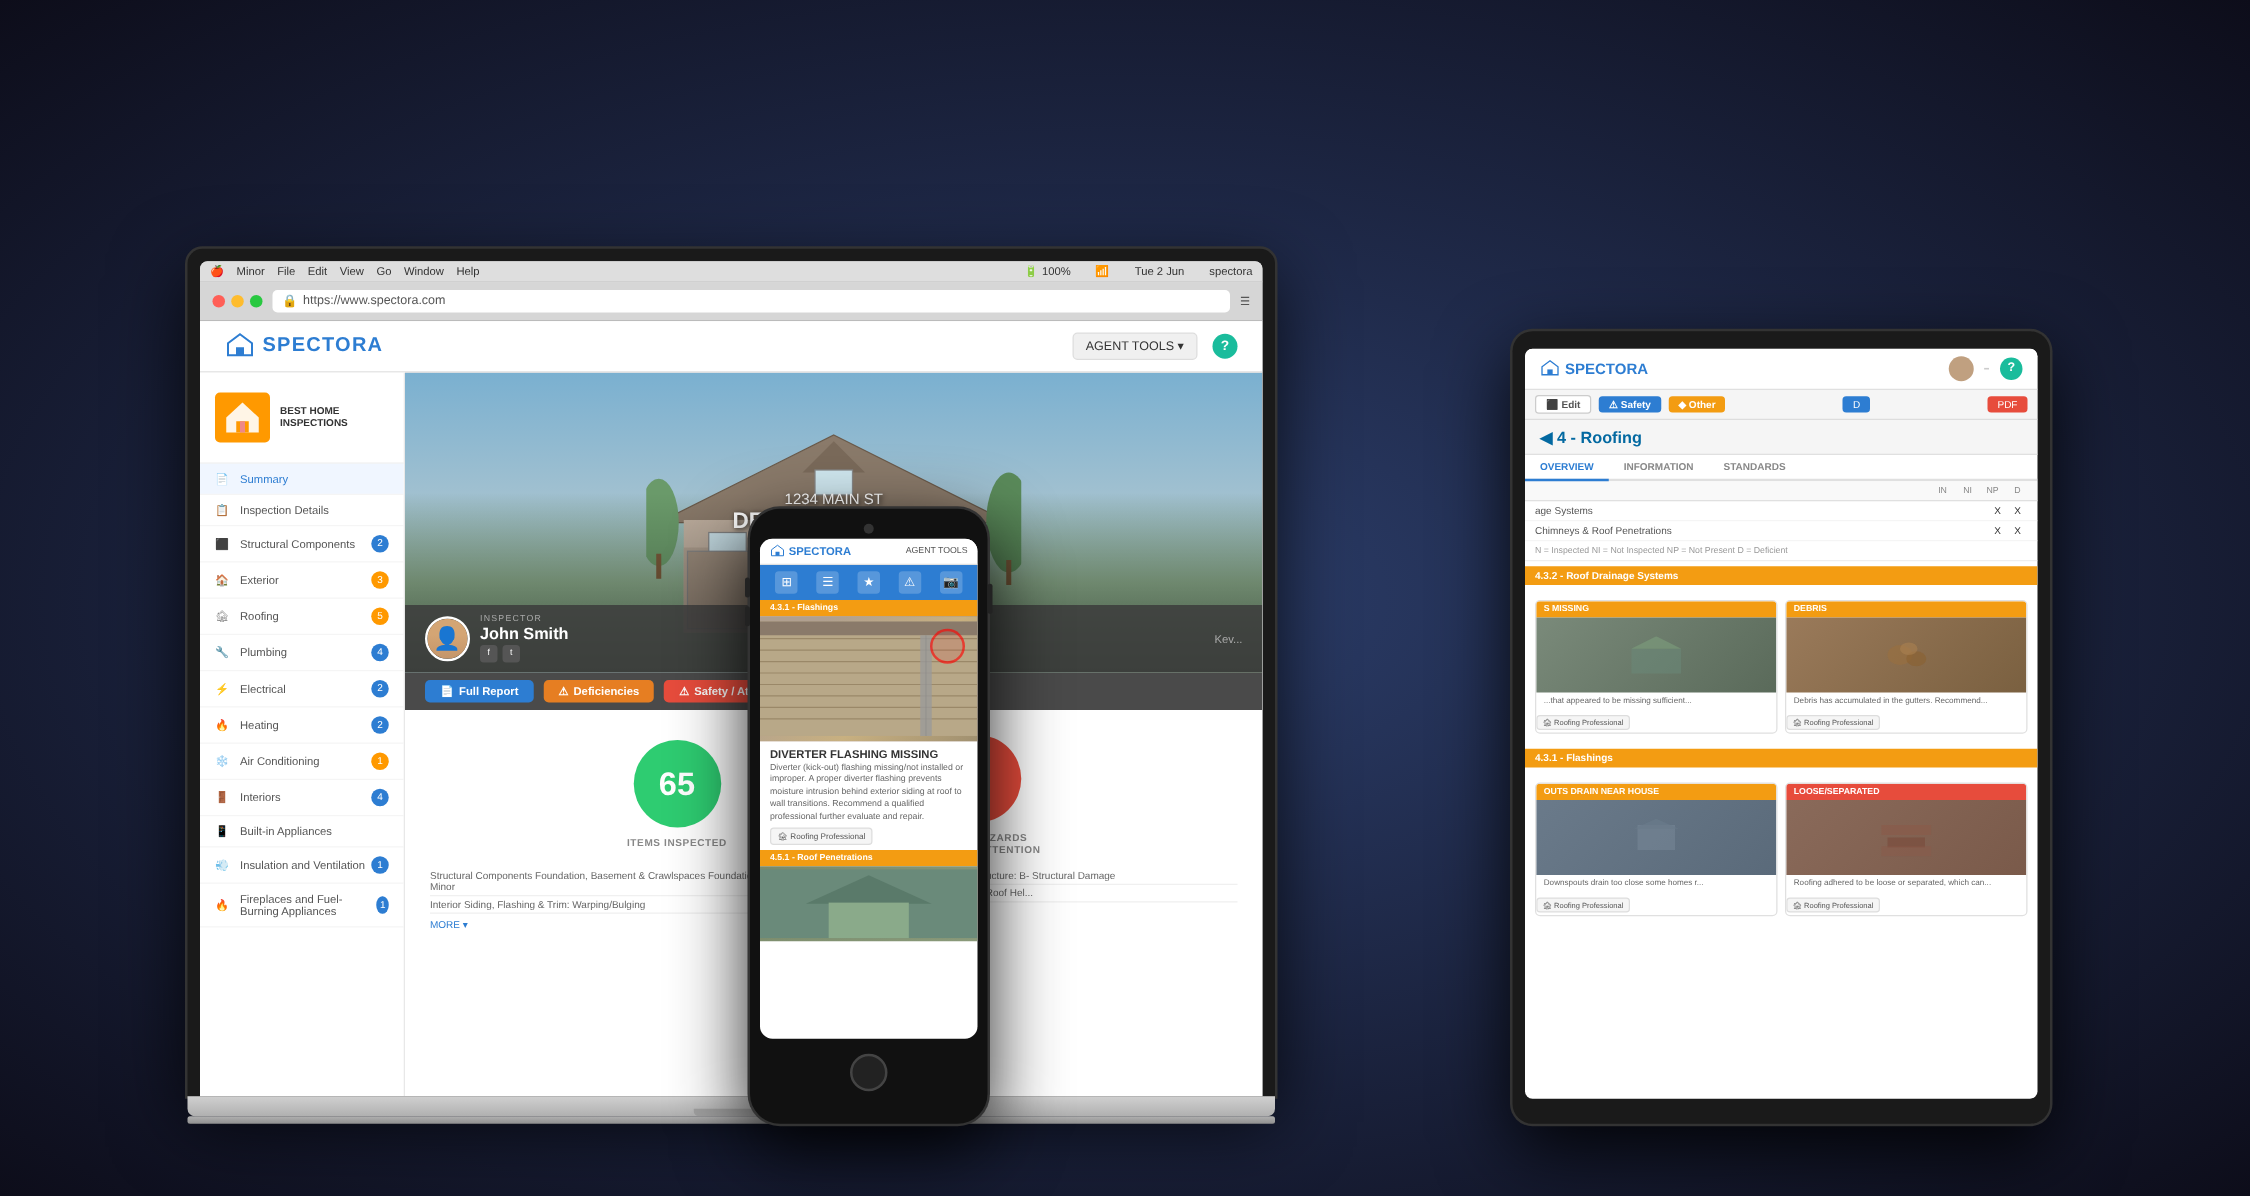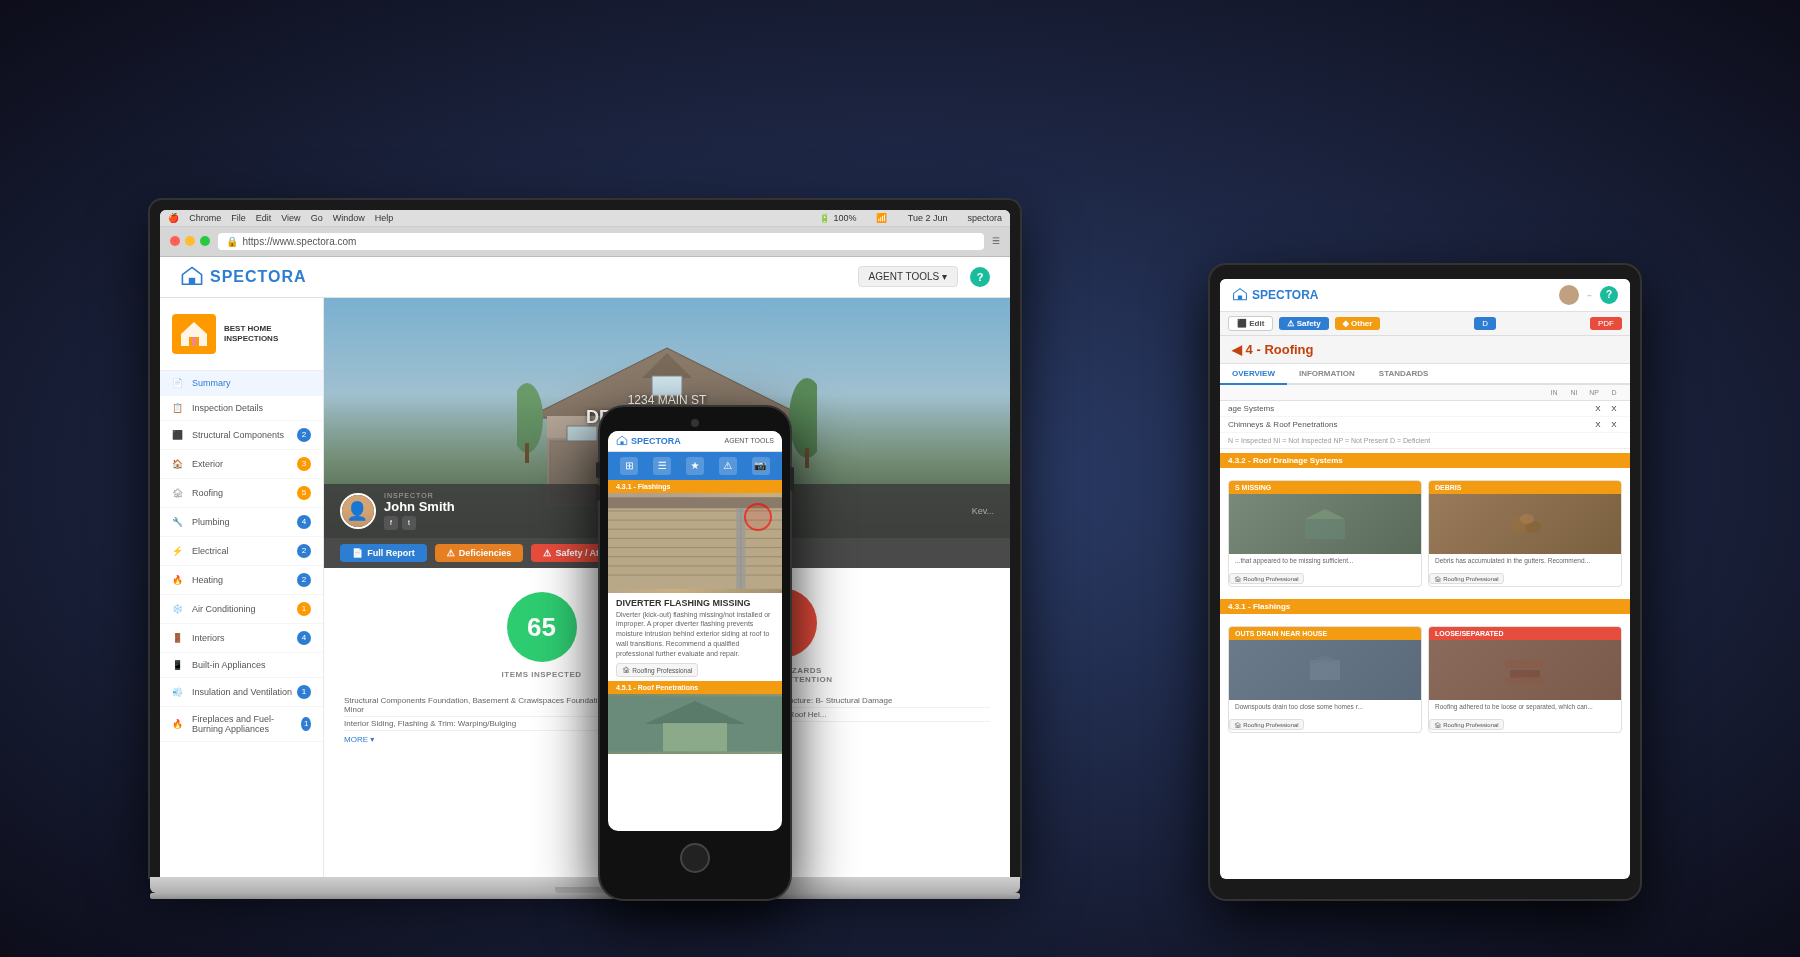--- a/index.html
+++ b/index.html
@@ -507,21 +507,21 @@
       color: #fff;
       padding: 2px 8px;
       border-radius: 3px;
       font-size: 8px;
     }
     .tablet-section-title {
       background: #f5f5f5;
       padding: 6px 12px;
       font-size: 13px;
       font-weight: 700;
-      color: #c2410c;
+      color: #0369a1;
       border-bottom: 1px solid #e0e0e0;
     }
     .tablet-tabs {
       display: flex;
       border-bottom: 2px solid #e0e0e0;
     }
     .tablet-tab {
       padding: 5px 12px;
       font-size: 8px;
       font-weight: 600;
@@ -854,21 +854,21 @@
 
 <div class="scene">
 
   <div class="laptop">
     <div class="laptop-screen-border">
       <div class="laptop-browser">
 
         <div class="mac-menubar">
           <div class="mac-menubar-left">
             <span>🍎</span>
-            <span>Chrome</span>
+            <span>Minor</span>
             <span>File</span>
             <span>Edit</span>
             <span>View</span>
             <span>Go</span>
             <span>Window</span>
             <span>Help</span>
           </div>
           <div class="mac-menubar-right">
             <span>🔋 100%</span>
             <span>📶</span>

